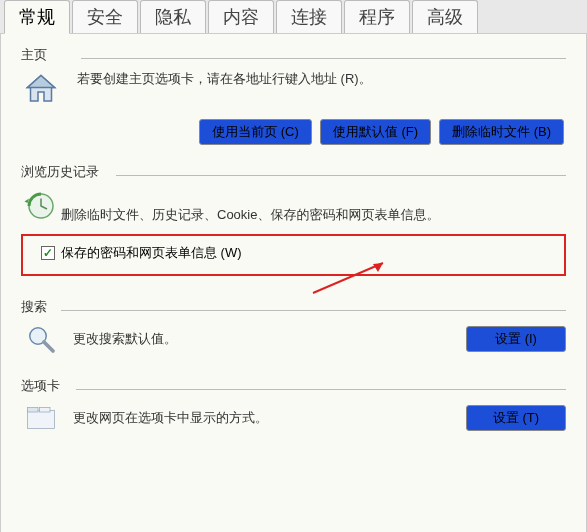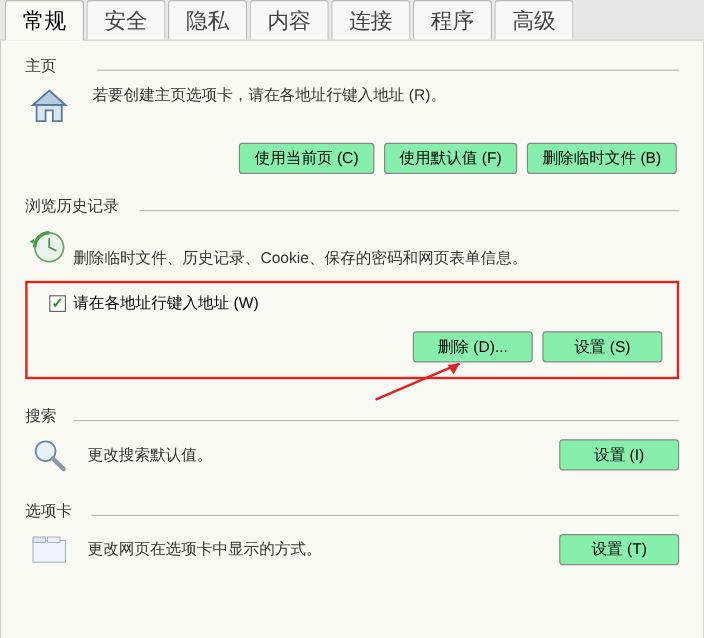--- a/index.html
+++ b/index.html
@@ -113,21 +113,21 @@
     }
     .btn-row {
       display: flex;
       justify-content: flex-end;
       gap: 8px;
       margin-top: 10px;
       padding-right: 2px;
     }
     .btn {
       padding: 3px 12px;
-      background: #86efac;
+      background: #1d4ed8;
       border: 1px solid #888;
       border-radius: 3px;
       font-size: 13px;
       cursor: pointer;
       min-width: 100px;
       text-align: center;
     }
     .checkbox-row {
       display: flex;
       align-items: center;
@@ -218,25 +218,21 @@
           <path d="M6 20 L2 18 L8 14 Z" fill="#4a9a4a"></path>
         </svg>
       </div>
       <div class="desc">
         <div>删除临时文件、历史记录、Cookie、保存的密码和网页表单信息。</div>
       </div>
     </div>
     <div class="red-box">
       <div class="checkbox-row">
         <span class="checkbox">✓</span>
-        <span>请在各地址行键入地址 (W)</span>
-      </div>
-      <div class="btn-row">
-        <button class="btn">删除 (D)...</button>
-        <button class="btn">设置 (S)</button>
+        <span>保存的密码和网页表单信息 (W)</span>
       </div>
       <svg class="arrow" viewBox="0 0 90 40">
         <line x1="5" y1="35" x2="75" y2="5" stroke="#d22" stroke-width="2"></line>
         <path d="M75 5 L65 6 L70 14 Z" fill="#d22"></path>
       </svg>
     </div>
   </div>
 
   <div class="group" style="margin-top:22px">
     <div class="group-title">搜索</div>

